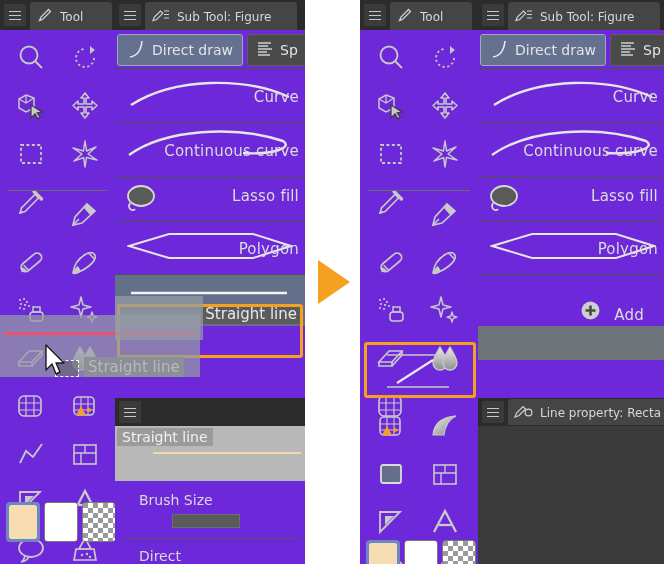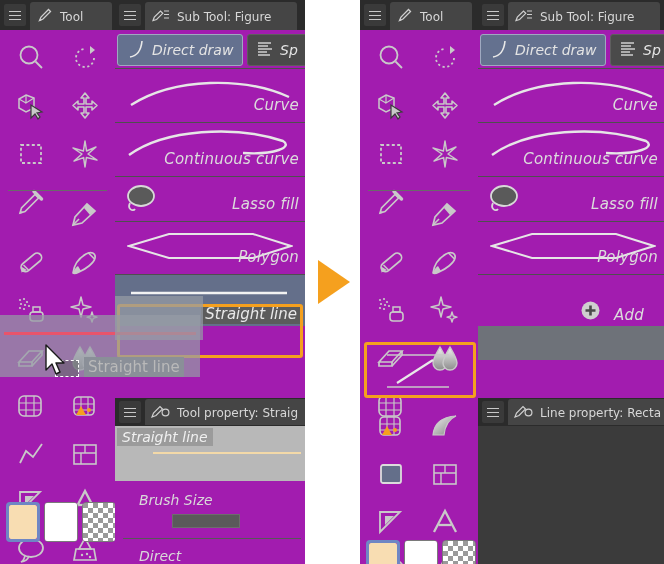--- a/index.html
+++ b/index.html
@@ -24,42 +24,42 @@
   .hamburger i:nth-child(1){ top:7px; }
   .hamburger i:nth-child(2){ top:11px; }
   .hamburger i:nth-child(3){ top:15px; }
   .tab {
     position:absolute; top:2px; height:28px; background:#454545;
     border-radius:3px 3px 0 0; display:flex; align-items:center; gap:6px;
     padding:0 10px 0 6px; color:#d7d7d7; font-size:12px; white-space:nowrap;
   }
   .tab .tlabel { line-height:1; padding-top:1px; }
 
-  .body { position:absolute; left:0; top:30px; right:0; bottom:0; background:#a21caf;font-style:italic; }
+  .body { position:absolute; left:0; top:30px; right:0; bottom:0; background:#6d28d9; }
   .igrid { position:absolute; left:0; top:0; width:100%; }
   .icell {
     position:absolute; width:48px; height:48px;
     display:flex; align-items:center; justify-content:center;
   }
   .icell svg { display:block; }
   .sep { position:absolute; height:1px; background:#6a6a6a; left:8px; right:8px; }
 
   
   .toprow { position:absolute; left:0; top:0; height:38px; width:100%; }
   .mode {
     position:absolute; top:4px; height:32px; border-radius:3px;
     display:flex; align-items:center; gap:6px; padding:0 8px;
     color:#e4e4e4; font-size:14px; white-space:nowrap;
   }
   .mode.on { background:#64718f; border:1px solid #9fa9c0; }
   .mode.off { background:#4a4a4a; border:1px solid #5e5e5e; }
 
   .sitem { position:absolute; left:0; width:100%; border-top:1px solid #4f4f4f; }
   .sitem .cap {
-    position:absolute; right:6px; bottom:8px; color:#dcdcdc;
+    position:absolute; right:6px; bottom:16px; color:#dcdcdc;
     font-size:15px; white-space:nowrap; letter-spacing:.2px;
   }
   .sitem.hot { background:#646f8a; }
   .orangebox {
     position:absolute; border:3px solid #f5a01e; border-radius:3px;
     pointer-events:none;
   }
   .caphot {
     position:absolute; background:#5b5b5b; color:#e8e8e8; font-size:15px;
     padding:1px 4px; white-space:nowrap;
@@ -427,29 +427,20 @@
       </svg>
   </div>
 
   <div class="panel" style="left:115px;top:398px;width:190px;height:166px;background:#3b3b3b;">
     <div class="tabbar" style="height:28px;"></div>
     <div class="hamburger" style="top:3px;">
         <i></i>
         <i></i>
         <i></i>
       </div>
-    <div class="tab" style="left:30px;width:170px;top:1px;height:26px;">
-      <span>
-        <svg width="20" height="18" viewBox="0 0 20 18">
-            <path d="M1 15 L2.5 11 L9 4.5 L11.5 7 L5 13.5 Z" fill="none" stroke="#cfcfcf" stroke-width="1.2"></path>
-            <circle cx="14.5" cy="10.5" r="3.4" fill="none" stroke="#cfcfcf" stroke-width="1.2"></circle>
-          </svg>
-      </span>
-      <span class="tlabel">Tool property: Straig</span>
-    </div>
     <div class="body" style="top:28px;">
       <div class="tp-strip" style="top:0;height:55px;">
         <div class="tp-name">Straight line</div>
         <div class="tp-line" style="left:38px;top:26px;width:148px;"></div>
       </div>
       <div class="prop-label" style="left:24px;top:66px;">Brush Size</div>
       <div class="slot" style="left:57px;top:88px;width:68px;height:14px;"></div>
       <div class="hr" style="left:8px;top:112px;width:178px;"></div>
       <div class="prop-label" style="left:24px;top:122px;">Direct</div>
     </div>

